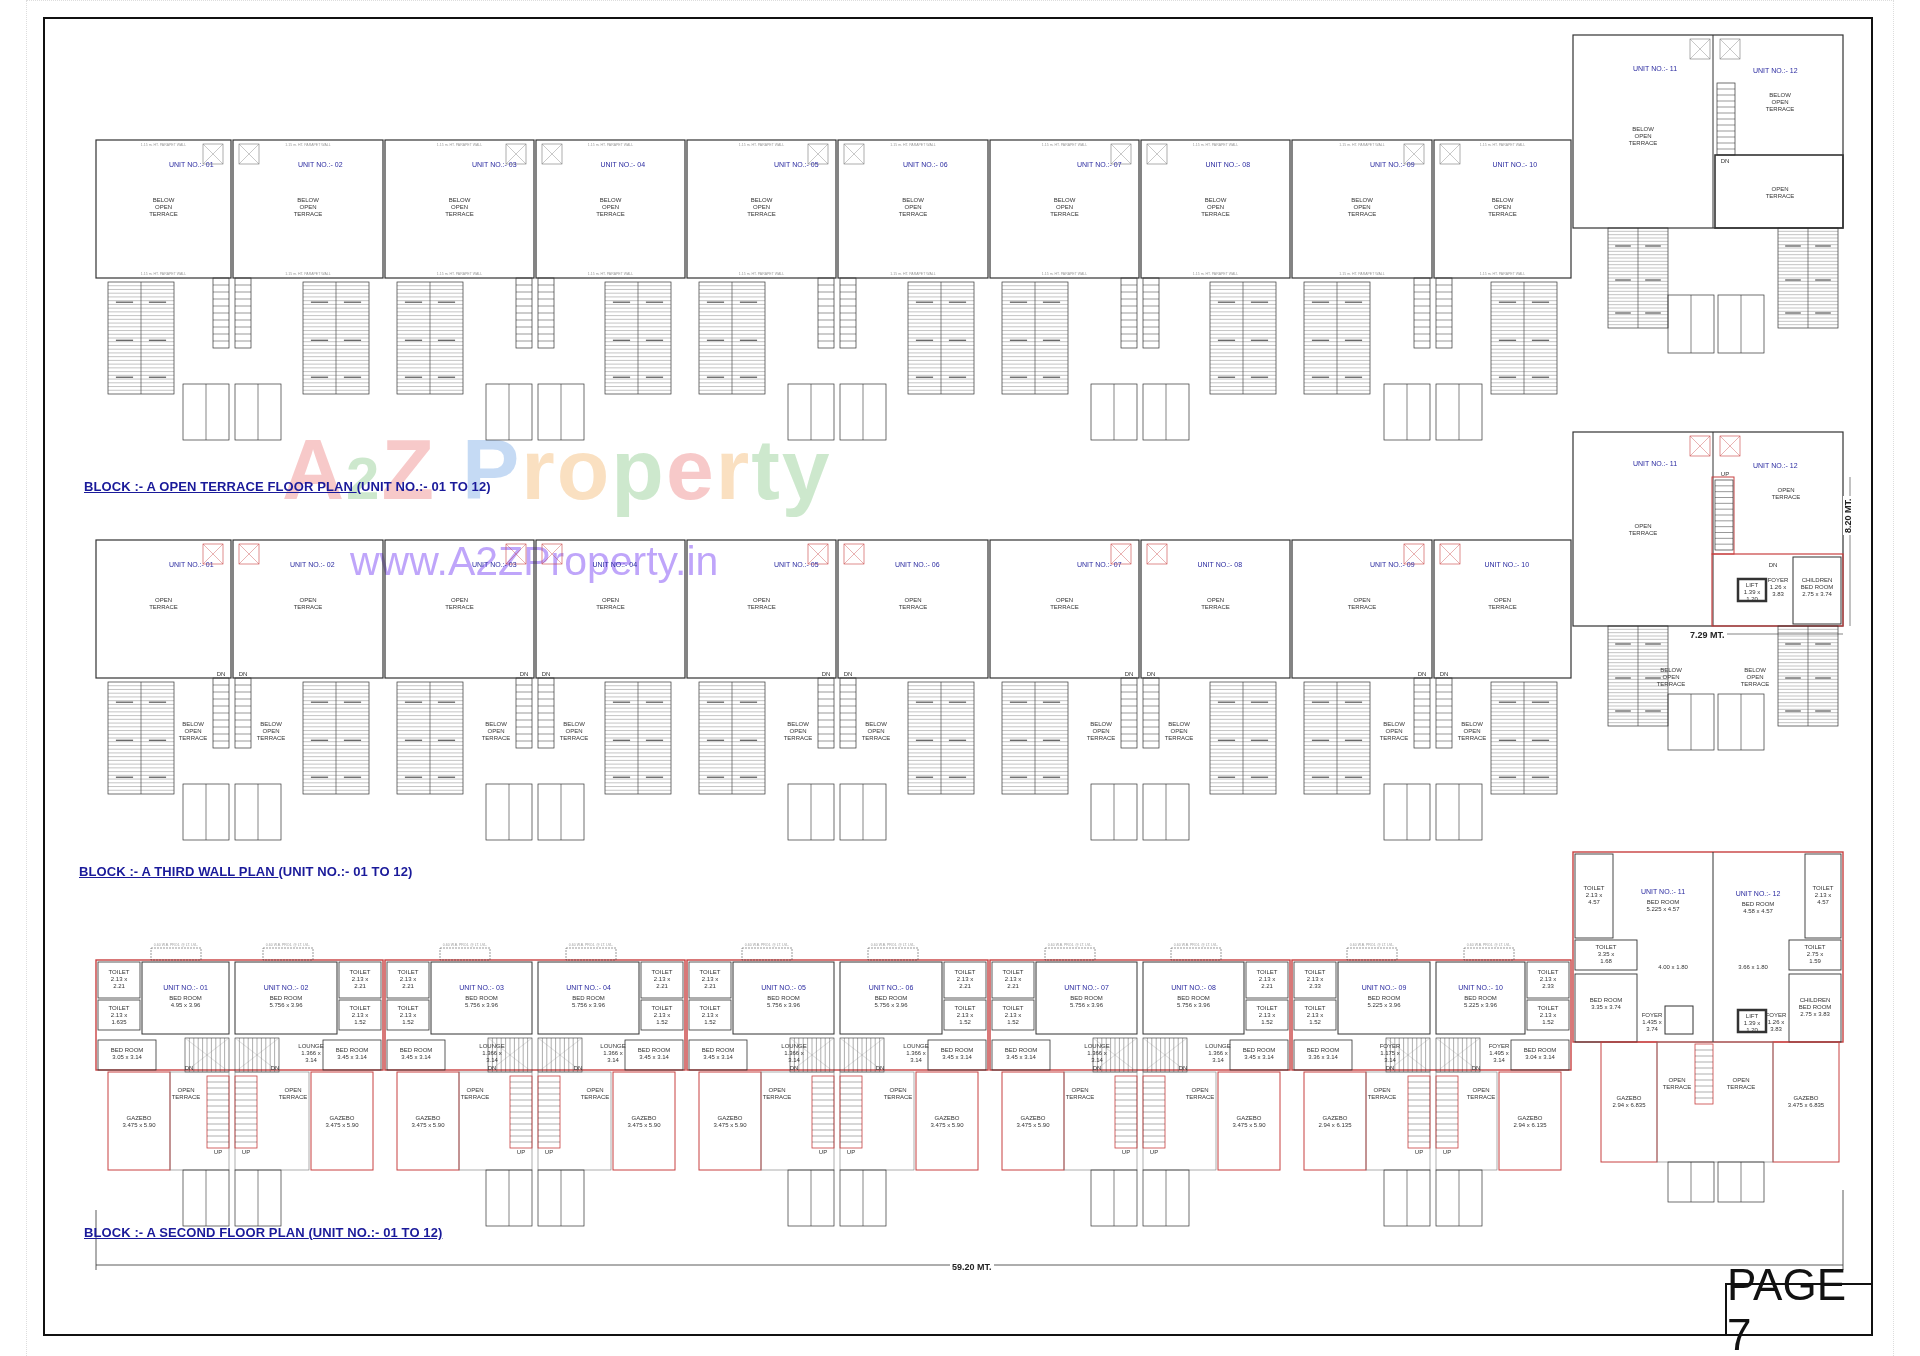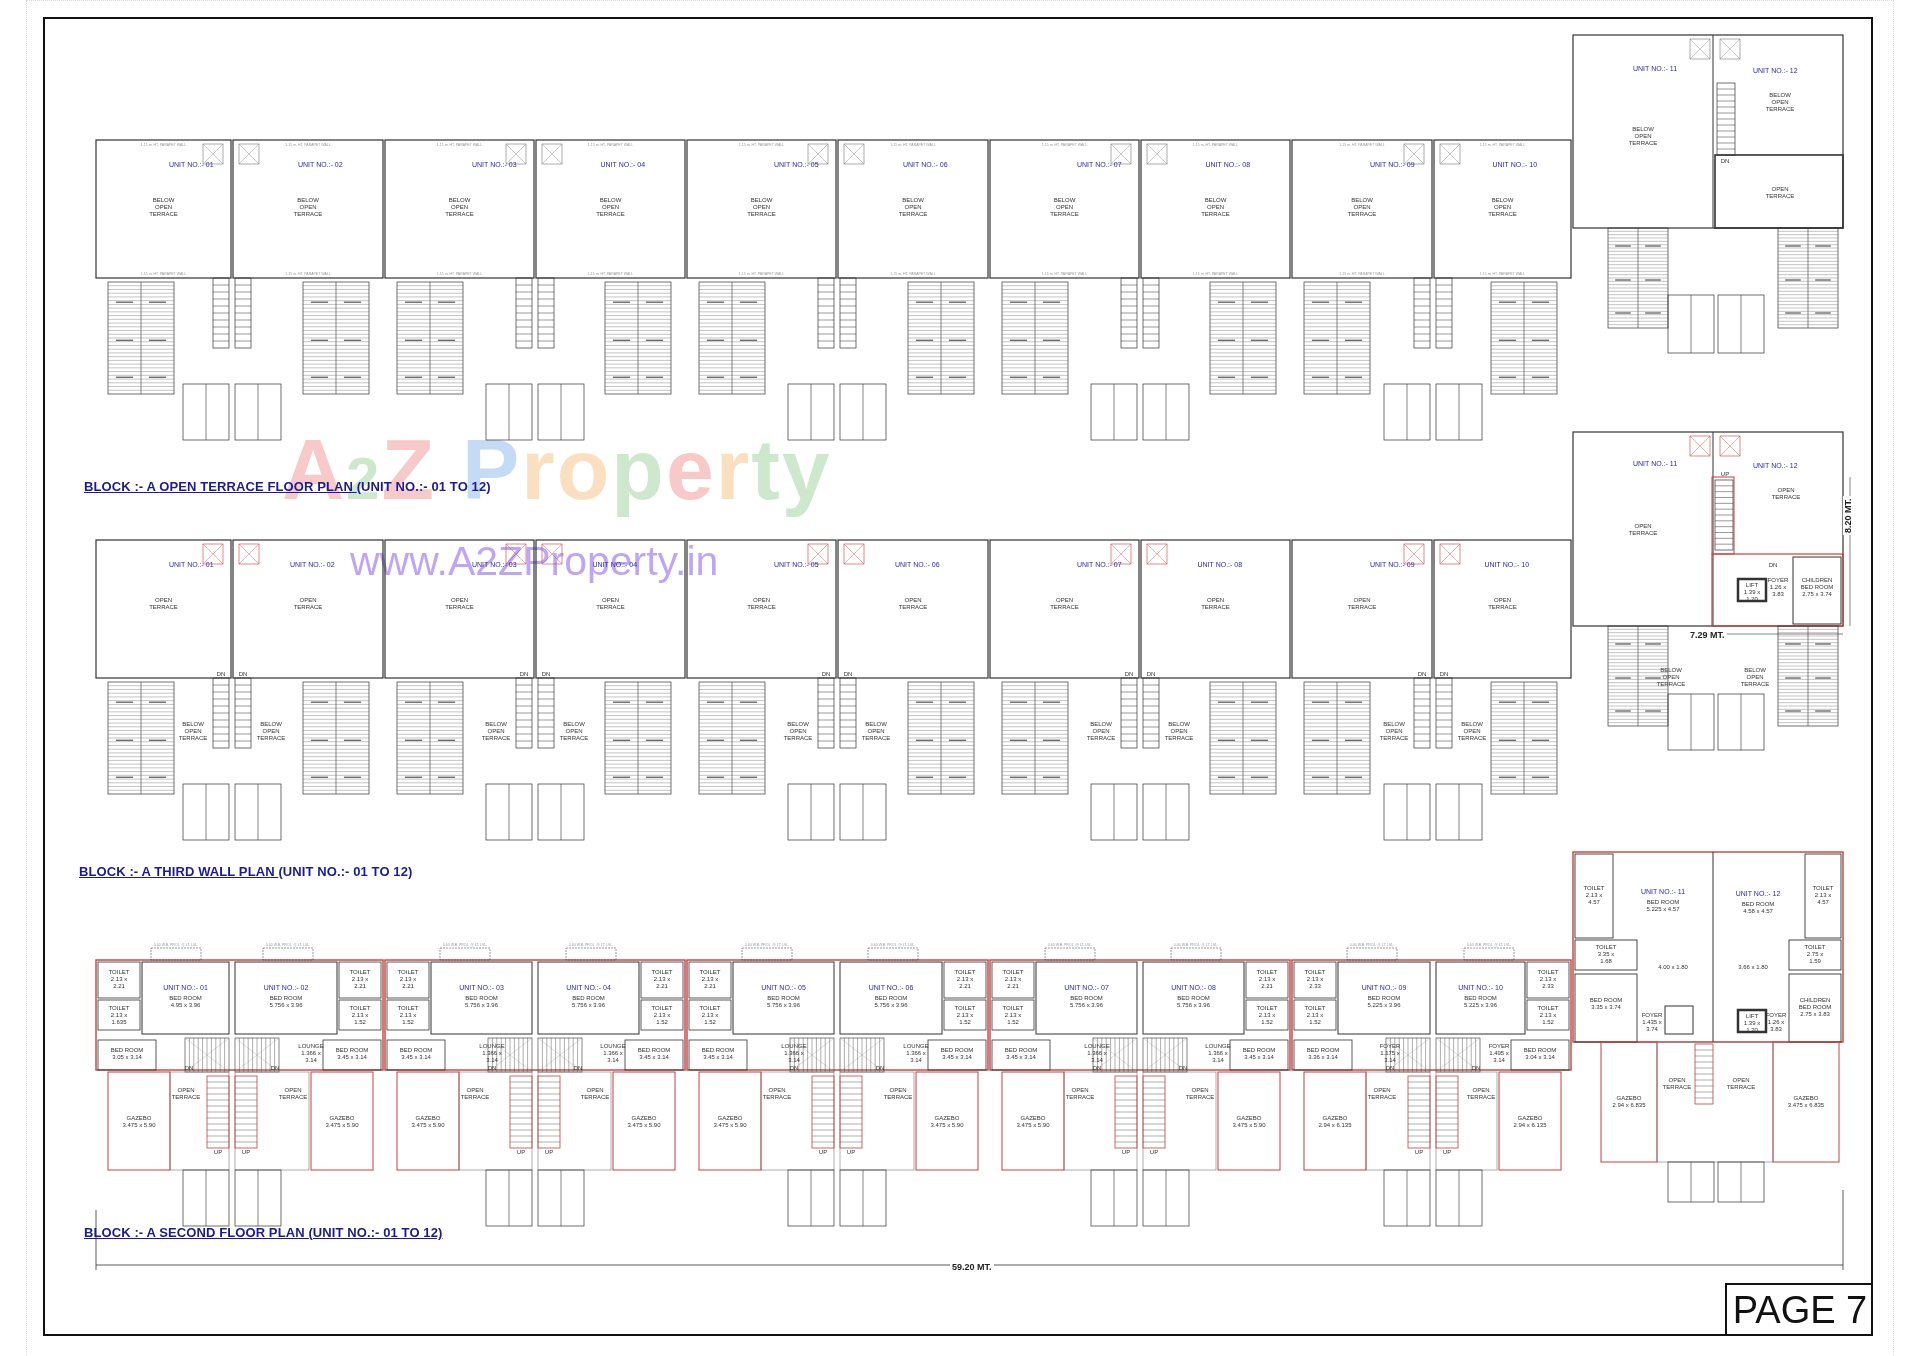--- a/index.html
+++ b/index.html
@@ -1,21 +1,21 @@
 <!DOCTYPE html>
 <html><head>
 <meta charset="utf-8">
 <style>
   html,body{margin:0;padding:0;background:#ffffff;}
   body{width:1920px;height:1356px;position:relative;overflow:hidden;font-family:"Liberation Sans",sans-serif;color:#222;}
   .sheet-border{position:absolute;left:43px;top:17px;width:1830px;height:1319px;border:2px solid #111;box-sizing:border-box;}
   .dotted-frame{position:absolute;left:26px;top:0;width:1868px;height:1356px;border-left:1px dotted #ddd;border-top:1px dotted #ddd;border-right:1px dotted #ddd;box-sizing:border-box;}
   .plan-title{position:absolute;font-weight:bold;font-size:13px;color:#1a1a9a;white-space:nowrap;letter-spacing:0.1px;margin-left:12px;}
   .plan-title .u{text-decoration:underline;}
-  .page-label{position:absolute;left:1725px;top:1283px;width:148px;height:52px;border:2px solid #111;border-right:none;border-bottom:none;box-sizing:border-box;font-size:38px;color:#111;display:flex;align-items:center;justify-content:center;}
+  .page-label{position:absolute;left:1725px;top:1283px;width:148px;height:52px;border:2px solid #111;border-right:none;border-bottom:none;box-sizing:border-box;font-size:44px;color:#111;display:flex;align-items:center;justify-content:center;}
   .dim{position:absolute;font-size:9px;font-weight:bold;color:#222;background:#fff;padding:0 2px;white-space:nowrap;}
   .wm{position:absolute;white-space:nowrap;pointer-events:none;}
   .wm-logo{left:282px;top:420px;font-size:86px;font-weight:bold;letter-spacing:2px;}
   .wm-logo span{opacity:0.32;}
   .wm-url{left:350px;top:538px;font-size:41px;color:#8b5cf6;opacity:0.55;}
   svg.plan{position:absolute;left:0;top:0;}
   .unit-label{font-size:7px;fill:#2a2aa0;}
   .room-label{font-size:6px;fill:#333;text-anchor:middle;}
   .tiny{font-size:3.5px;fill:#999;text-anchor:middle;}
 </style>

